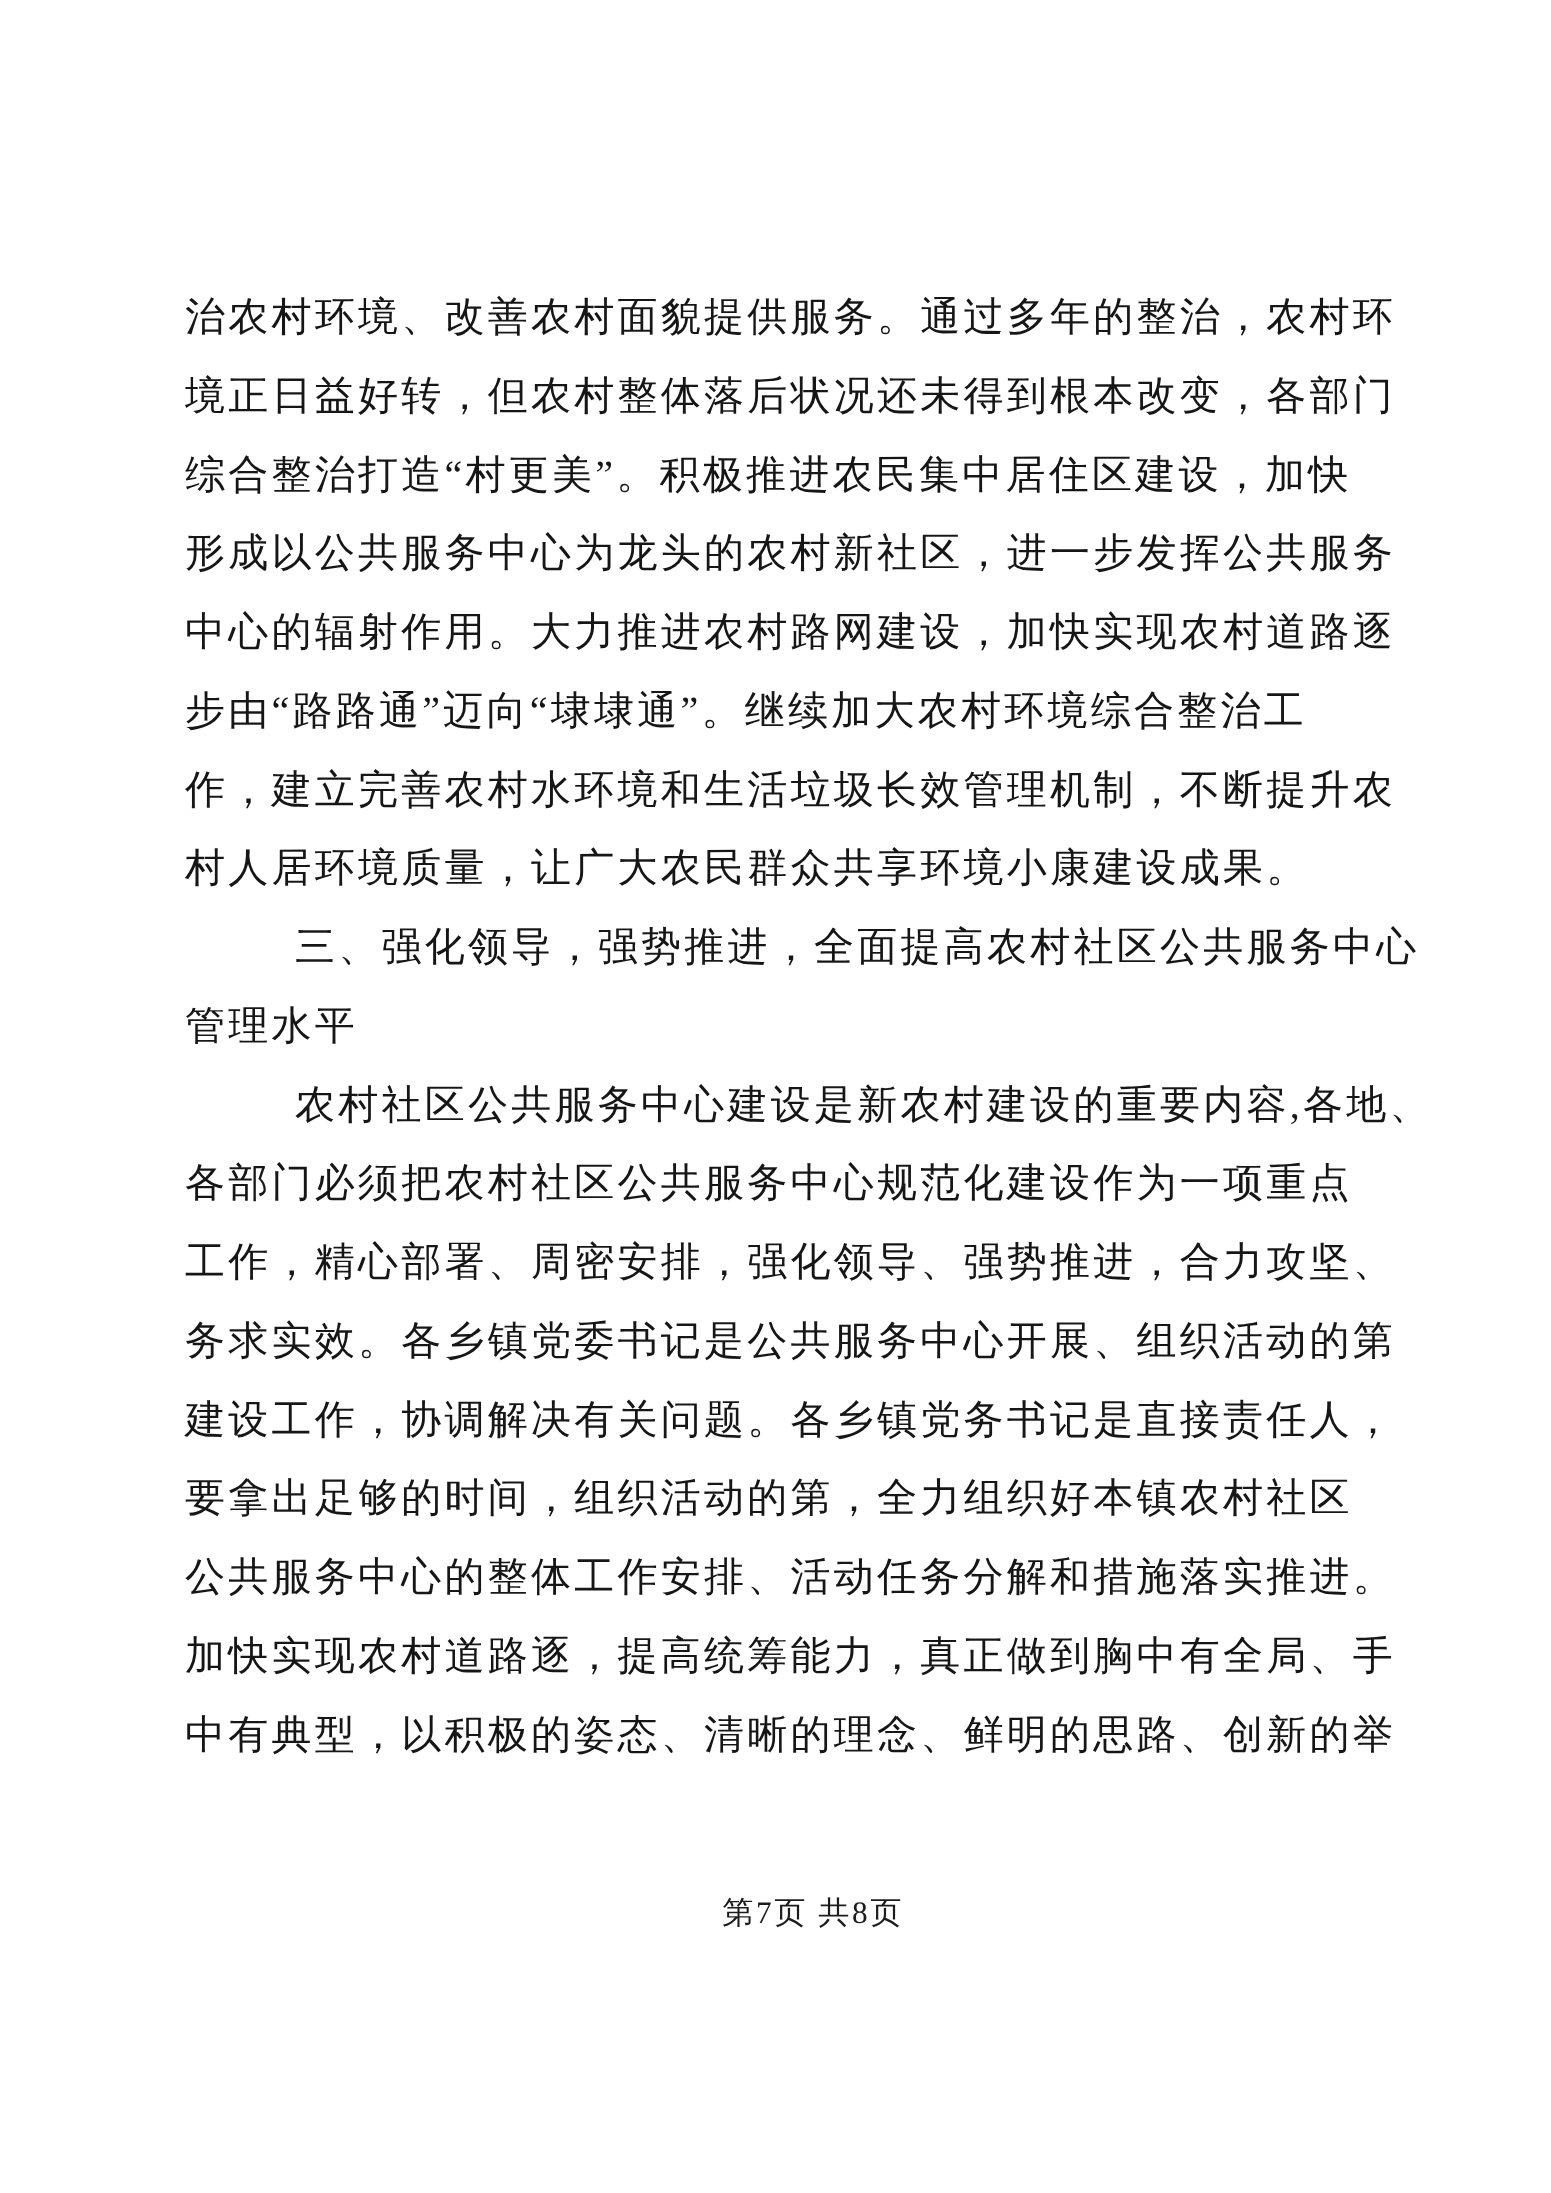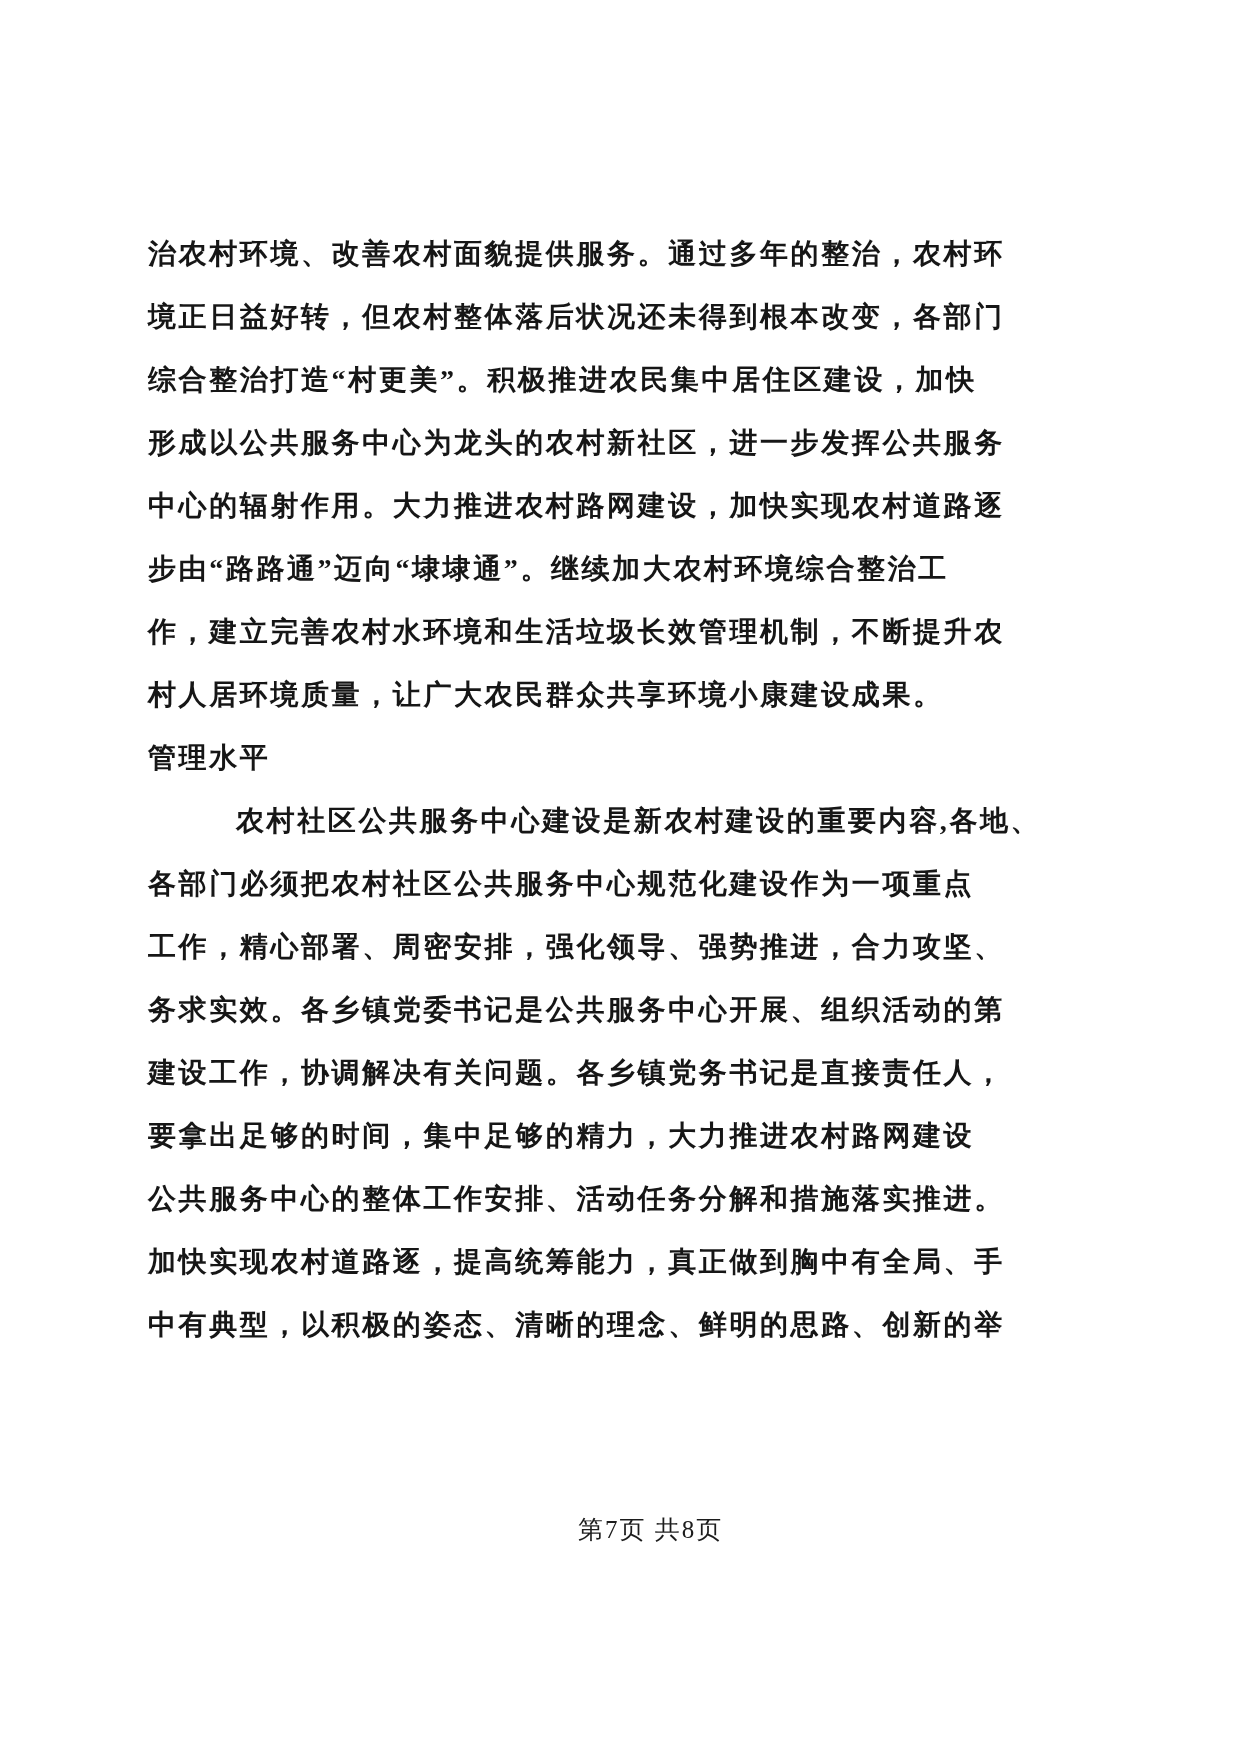--- a/index.html
+++ b/index.html
@@ -17,25 +17,25 @@
   }
   .document-body {
     position: absolute;
     left: 148px;
     top: 222px;
     width: 948px;
   }
   .line {
     height: 63px;
     line-height: 63px;
-    font-size: 28px;
+    font-size: 32px;
     letter-spacing: 2.6px;
     color: #161616;
     white-space: nowrap;
-    font-weight: 700;
+    font-weight: 400;
   }
   .line.indent {
     padding-left: 88px;
   }
   .footer {
     position: absolute;
     top: 1513px;
     left: 0;
     width: 100%;
     text-align: center;
@@ -55,27 +55,28 @@
 <div class="page">
   <div class="document-body">
       <div class="line">治农村环境、改善农村面貌提供服务。通过多年的整治，农村环</div>
       <div class="line">境正日益好转，但农村整体落后状况还未得到根本改变，各部门</div>
       <div class="line">综合整治打造“村更美”。积极推进农民集中居住区建设，加快</div>
       <div class="line">形成以公共服务中心为龙头的农村新社区，进一步发挥公共服务</div>
       <div class="line">中心的辐射作用。大力推进农村路网建设，加快实现农村道路逐</div>
       <div class="line">步由“路路通”迈向“埭埭通”。继续加大农村环境综合整治工</div>
       <div class="line">作，建立完善农村水环境和生活垃圾长效管理机制，不断提升农</div>
       <div class="line">村人居环境质量，让广大农民群众共享环境小康建设成果。</div>
+      <div class="line indent">三、强化领导，强势推进，全面提高农村社区公共服务中心</div>
       <div class="line">管理水平</div>
       <div class="line indent">农村社区公共服务中心建设是新农村建设的重要内容,各地、</div>
       <div class="line">各部门必须把农村社区公共服务中心规范化建设作为一项重点</div>
       <div class="line">工作，精心部署、周密安排，强化领导、强势推进，合力攻坚、</div>
       <div class="line">务求实效。各乡镇党委书记是公共服务中心开展、组织活动的第</div>
       <div class="line">建设工作，协调解决有关问题。各乡镇党务书记是直接责任人，</div>
-      <div class="line">要拿出足够的时间，集中足够的精力，大力推进农村路网建设</div>
+      <div class="line">要拿出足够的时间，组织活动的第，全力组织好本镇农村社区</div>
       <div class="line">公共服务中心的整体工作安排、活动任务分解和措施落实推进。</div>
       <div class="line">加快实现农村道路逐，提高统筹能力，真正做到胸中有全局、手</div>
       <div class="line">中有典型，以积极的姿态、清晰的理念、鲜明的思路、创新的举</div>
     </div>
   <div class="footer">
     <span class="footer-label">第7页 共8页</span>
   </div>
 </div>
 
 </body></html>

